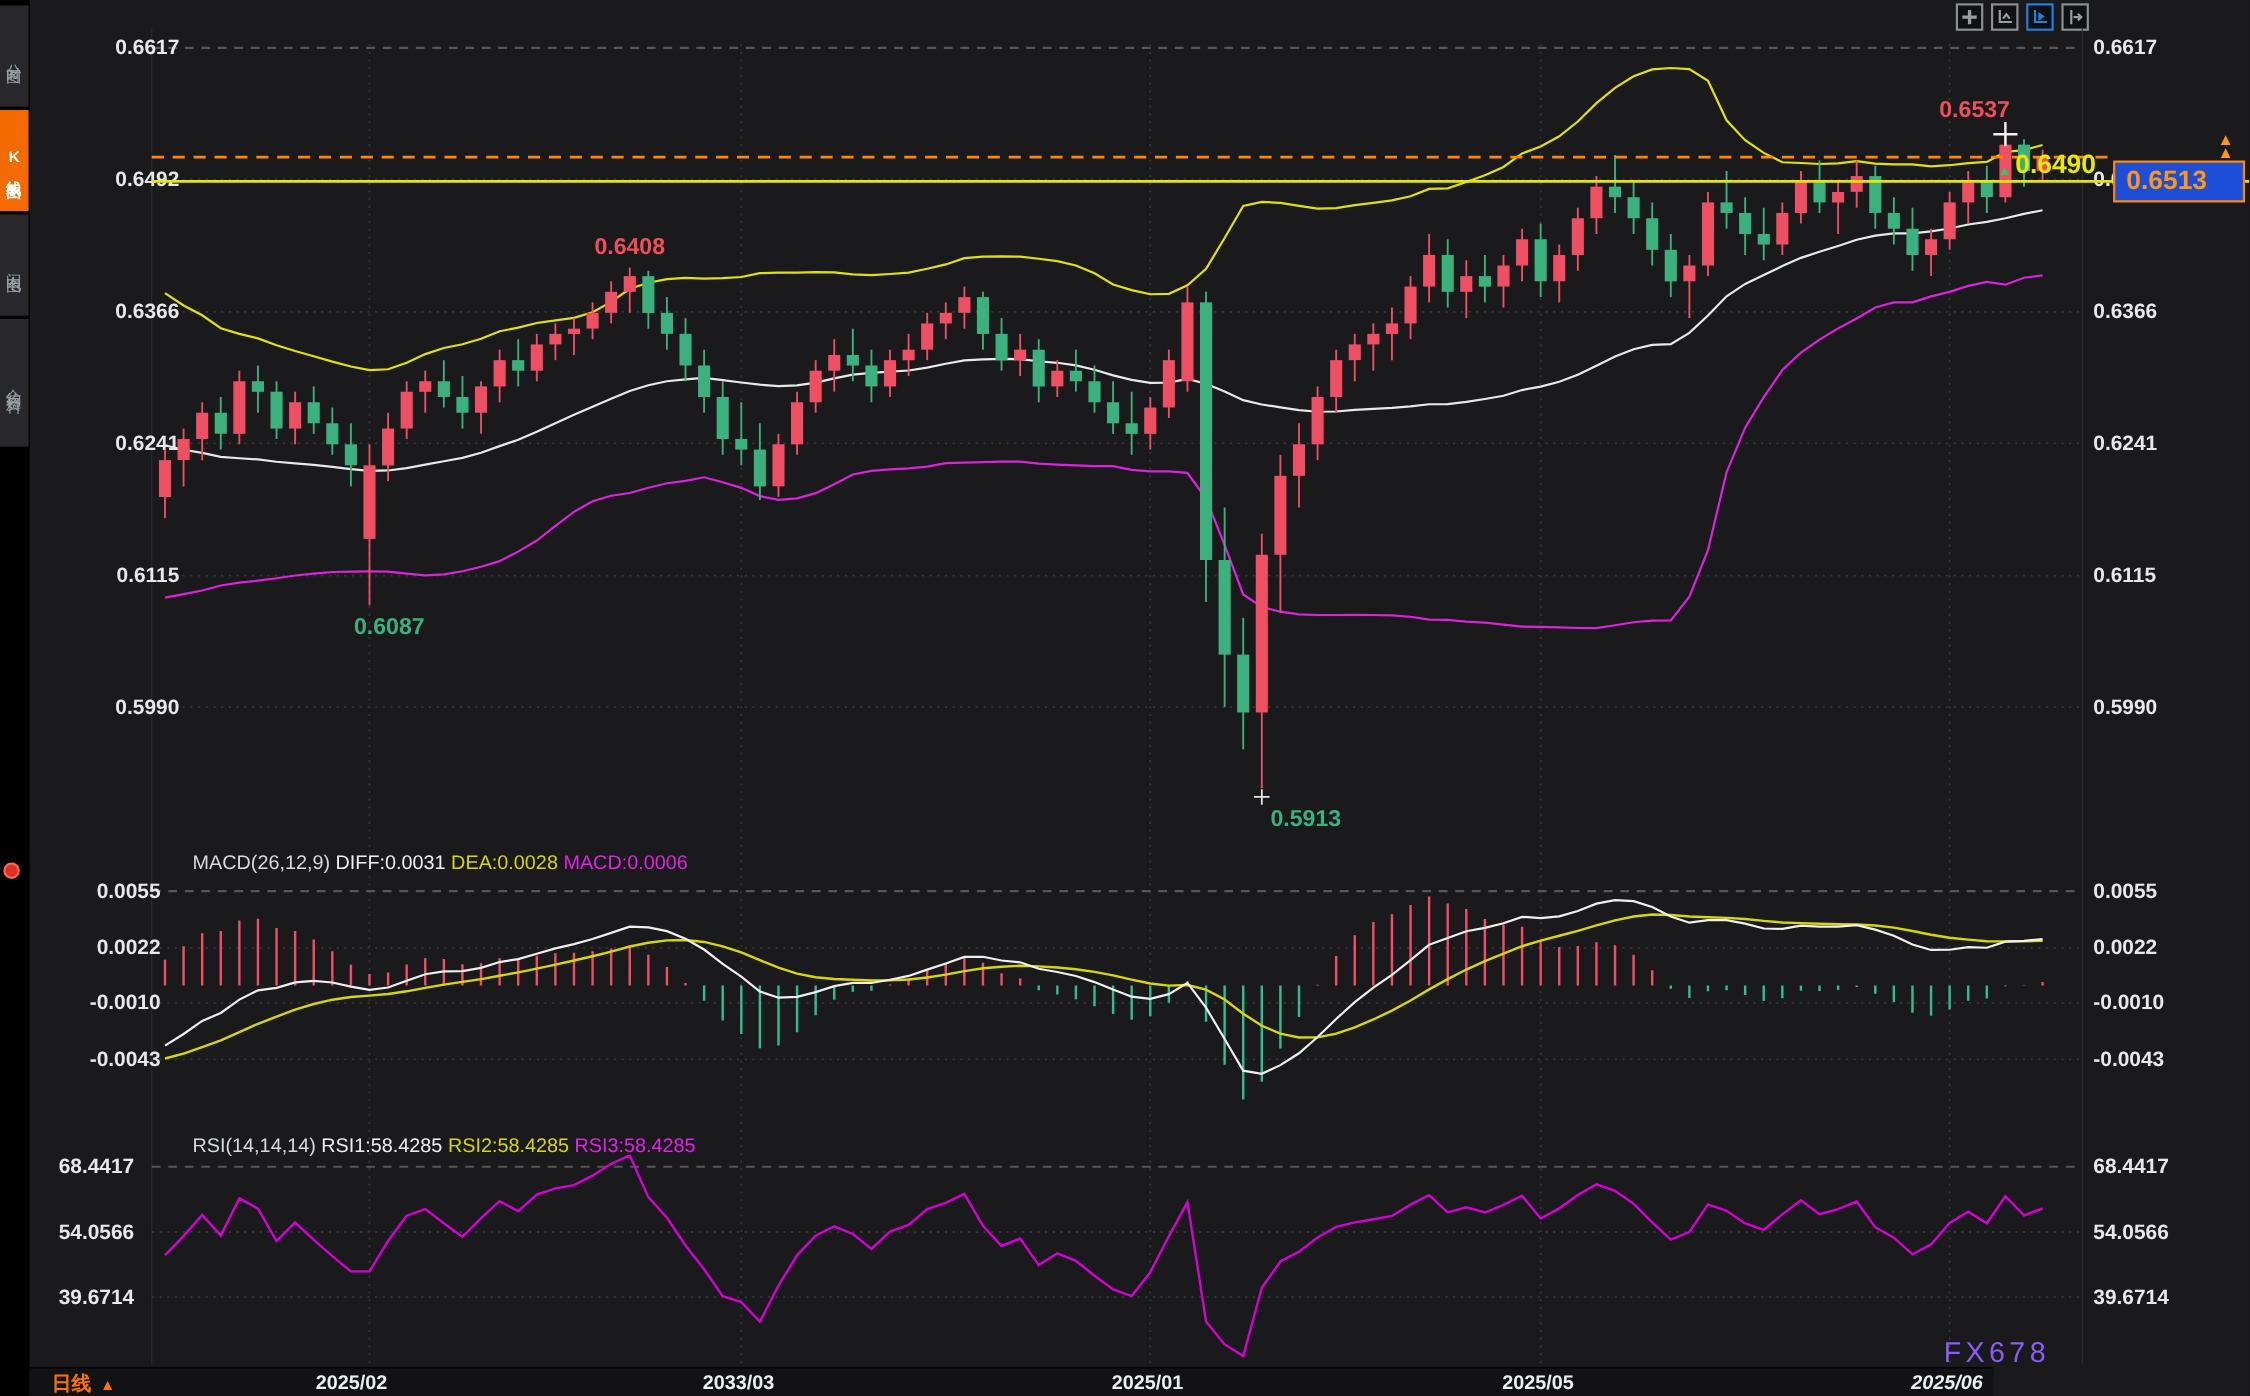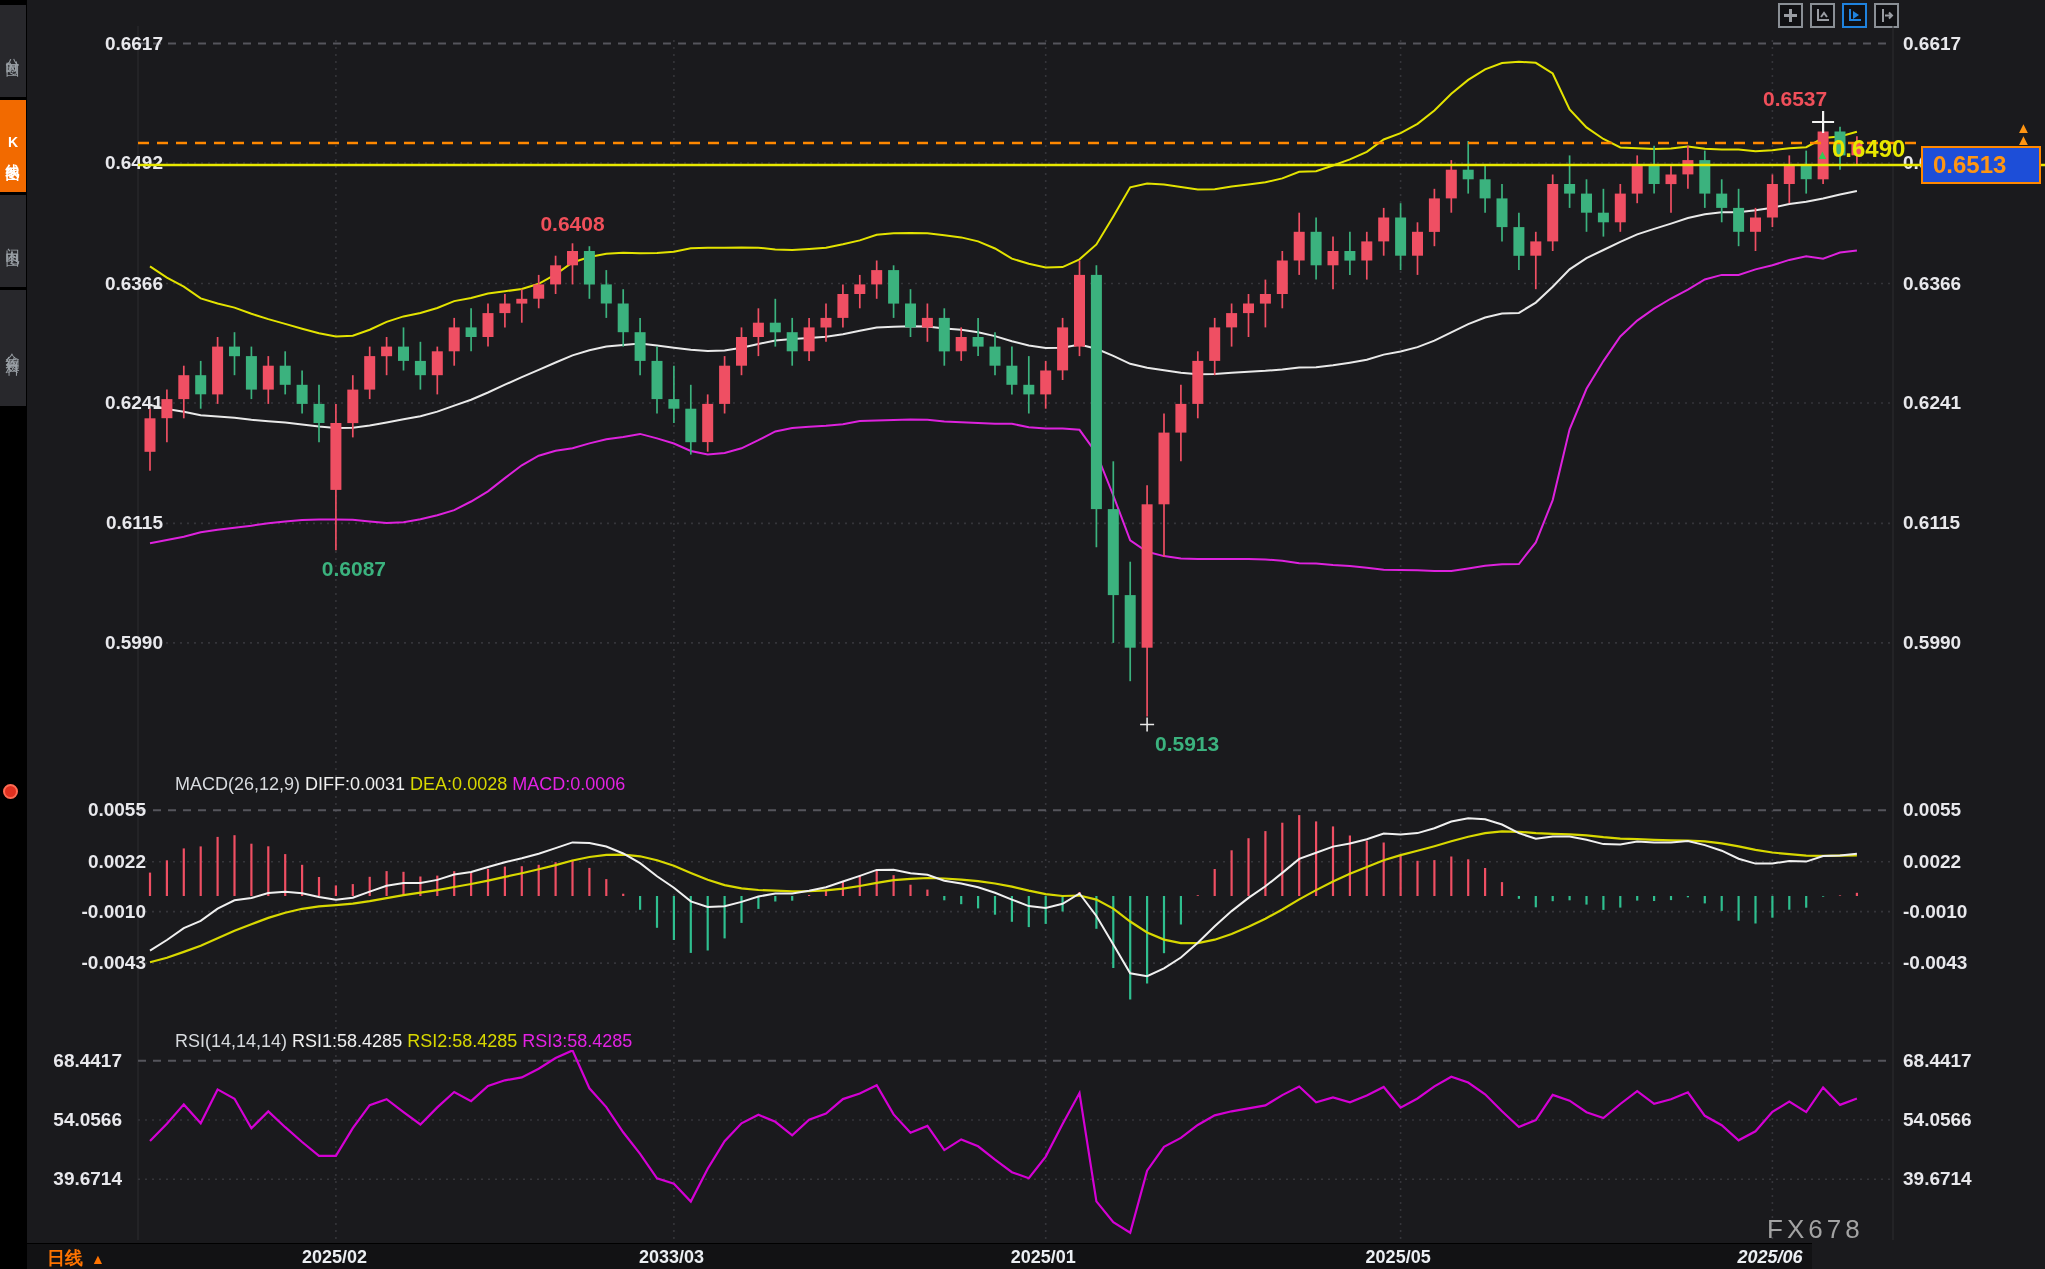--- a/index.html
+++ b/index.html
@@ -35,21 +35,21 @@
   
   #last-box{position:absolute;left:1921px;top:146px;width:120px;height:38px;border:2px solid #ff8800;
             box-sizing:border-box;background:#1d4ed8;color:#ff9512;font-size:24px;font-weight:bold;
             line-height:34px;padding-left:10px;}
   #last-arrow{position:absolute;left:2016px;top:122px;color:#ff9512;font-size:15px;line-height:12px;text-align:center;}
   
   #bottom{position:absolute;left:27px;top:1243px;width:1785px;height:26px;background:#121214;border-top:1px solid #000;}
   #period{position:absolute;left:20px;top:2px;color:#ff7300;font-size:18px;font-weight:bold;cursor:pointer;}
   #period .tri{color:#ff7300;font-size:14px;margin-left:8px;}
   .dlab{position:absolute;top:3px;color:#eceff3;font-size:18px;font-weight:bold;}
-  #wm{position:absolute;left:1767px;top:1214px;color:#a3a3a3;font-size:26px;letter-spacing:4px;}
+  #wm{position:absolute;left:1767px;top:1214px;color:#8b5cf6;font-size:26px;letter-spacing:4px;}
 </style>
 </head>
 <body>
 
 <div id="app">
 
   <div id="sidebar">
       <div class="side-tab" style="top: 5px; height: 92px;">分时图</div>
       <div class="side-tab active" style="top: 100px; height: 92px;">K线图</div>
       <div class="side-tab" style="top: 195px; height: 92px;">闪电图</div>
@@ -472,21 +472,21 @@
         <polyline points="150.0,1141.1 166.9,1123.7 183.8,1104.4 200.7,1123.3 217.6,1089.4 234.5,1098.7 251.4,1128.2 268.3,1111.4 285.2,1127.2 302.1,1142.0 319.0,1155.8 335.9,1155.8 352.8,1128.2 369.7,1105.2 386.6,1099.2 403.5,1112.1 420.4,1124.5 437.3,1107.4 454.2,1092.0 471.1,1101.1 488.0,1086.0 504.9,1080.3 521.8,1077.4 538.7,1068.8 555.6,1058.0 572.5,1050.4 589.4,1088.3 606.3,1107.1 623.2,1132.3 640.1,1153.9 657.0,1178.3 673.9,1183.8 690.8,1201.6 707.7,1168.7 724.6,1141.2 741.5,1123.3 758.4,1114.8 775.3,1121.8 792.2,1135.4 809.1,1119.7 826.0,1113.6 842.9,1099.1 859.8,1093.6 876.7,1085.3 893.6,1114.4 910.5,1132.7 927.4,1125.9 944.3,1150.1 961.2,1139.4 978.1,1146.3 995.0,1159.7 1011.9,1172.2 1028.8,1178.2 1045.7,1156.6 1062.6,1123.9 1079.5,1093.0 1096.4,1201.4 1113.3,1222.2 1130.2,1232.8 1147.1,1170.7 1164.0,1146.8 1180.9,1137.9 1197.8,1125.0 1214.7,1115.4 1231.6,1111.3 1248.5,1108.4 1265.4,1105.4 1282.3,1095.1 1299.2,1086.5 1316.1,1102.2 1333.0,1097.5 1349.9,1102.3 1366.8,1095.4 1383.7,1087.0 1400.6,1107.7 1417.5,1098.5 1434.4,1086.4 1451.3,1076.7 1468.2,1082.5 1485.1,1094.3 1502.0,1111.2 1518.9,1127.0 1535.8,1120.0 1552.7,1094.9 1569.6,1100.7 1586.5,1112.2 1603.4,1118.0 1620.3,1104.0 1637.2,1091.1 1654.1,1103.8 1671.0,1099.2 1687.9,1092.3 1704.8,1115.8 1721.7,1125.2 1738.6,1140.3 1755.5,1131.3 1772.4,1111.8 1789.3,1101.6 1806.2,1112.1 1823.1,1087.5 1840.0,1104.9 1856.9,1098.5" fill="none" stroke="#d400d4" stroke-width="2.2"></polyline>
       </g>
       <text x="175" y="1047" font-size="18" fill="#d7dade">RSI(14,14,14) <tspan fill="#f0f0f0">RSI1:58.4285</tspan>  <tspan fill="#d8d800">RSI2:58.4285</tspan>  <tspan fill="#e322e3">RSI3:58.4285</tspan></text>
     </svg>
 
   <div id="last-box">0.6513</div>
   <div id="last-arrow">▲<br>▲</div>
 
   <div id="bottom">
     <div id="period"><span>日线</span><span class="tri">▲</span></div>
-  <div class="dlab" style="left: 275px;">2025/02</div>
+  <div class="dlab" style="left: 260px;">2025/02</div>
       <div class="dlab" style="left: 611.9px;">2033/03</div>
       <div class="dlab" style="left: 983.7px;">2025/01</div>
       <div class="dlab" style="left: 1338.6px;">2025/05</div>
       <div class="dlab" style="left: 1710.4px; font-style: italic;">2025/06</div>
     </div>
 
   <div id="wm">FX678</div>
 </div>
 
 </body></html>

